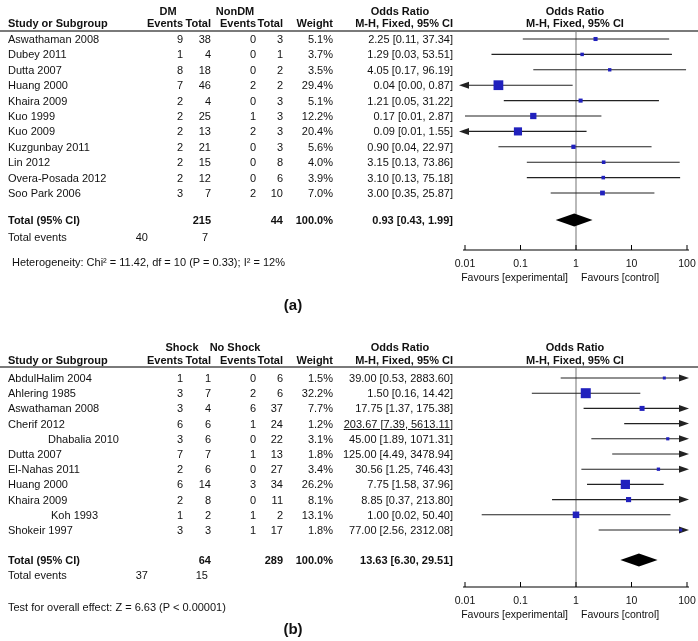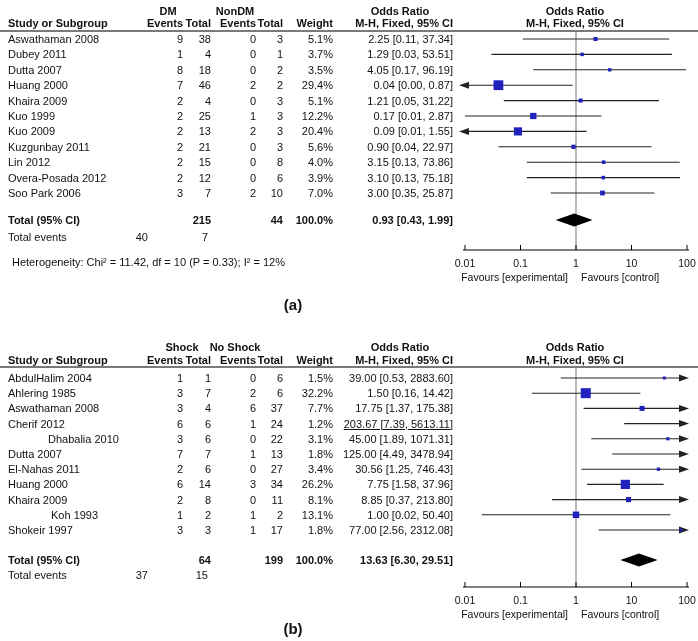--- a/index.html
+++ b/index.html
@@ -196,26 +196,27 @@
     <span class="hd" style="top: 23px; right: 515px;">Events</span>
     <span class="hd" style="top: 23px; right: 487px;">Total</span>
     <span class="hd" style="top: 23px; right: 442px;">Events</span>
     <span class="hd" style="top: 23px; right: 415px;">Total</span>
     <span class="hd" style="top: 23px; right: 365px;">Weight</span>
     <span class="hd" style="top: 23px; right: 245px;">M-H, Fixed, 95% CI</span>
     <span class="hd c" style="top: 23px; left: 575px;">M-H, Fixed, 95% CI</span>
     <div class="rule" style="top: 36px;"></div>
     <span class="hd" style="top: 223px; left: 8px;">Total (95% CI)</span>
     <span class="hd" style="top: 223px; right: 487px;">64</span>
-    <span class="hd" style="top: 223px; right: 415px;">199</span>
+    <span class="hd" style="top: 223px; right: 415px;">289</span>
     <span class="hd" style="top: 223px; right: 365px;">100.0%</span>
     <span class="hd" style="top: 223px; right: 245px;">13.63 [6.30, 29.51]</span>
     <span class="cell" style="top: 238px; left: 8px;">Total events</span>
     <span class="cell" style="top: 238px; right: 550px;">37</span>
     <span class="cell" style="top: 238px; right: 490px;">15</span>
+    <span class="cell" style="top: 270px; left: 8px;">Test for overall effect: Z = 6.63 (P &lt; 0.00001)</span>
     <svg class="plot" width="243" height="311" viewBox="0 0 243 311">
         <line x1="121" y1="38" x2="121" y2="257" stroke="#8a8a8a" stroke-width="1.2"></line>
         <line x1="105.6973107628438" y1="48" x2="224" y2="48" stroke="#222222" stroke-width="1.1"></line>
         <polygon points="234,48 224,44.5 224,51.5" fill="#222222"></polygon>
         <rect x="207.8040856899707" y="46.5" width="3" height="3" fill="#2121bd"></rect>
         <line x1="76.82865903740382" y1="63.2" x2="185.32257195127926" y2="63.2" stroke="#222222" stroke-width="1.1"></line>
         <rect x="125.77306487759031" y="58.2" width="10" height="10" fill="#2121bd"></rect>
         <line x1="128.58799147718057" y1="78.4" x2="224" y2="78.4" stroke="#222222" stroke-width="1.1"></line>
         <polygon points="234,78.4 224,74.9 224,81.9" fill="#222222"></polygon>
         <rect x="184.56601060185906" y="75.90260135340792" width="4.994797293184179" height="4.994797293184179" fill="#2121bd"></rect>

